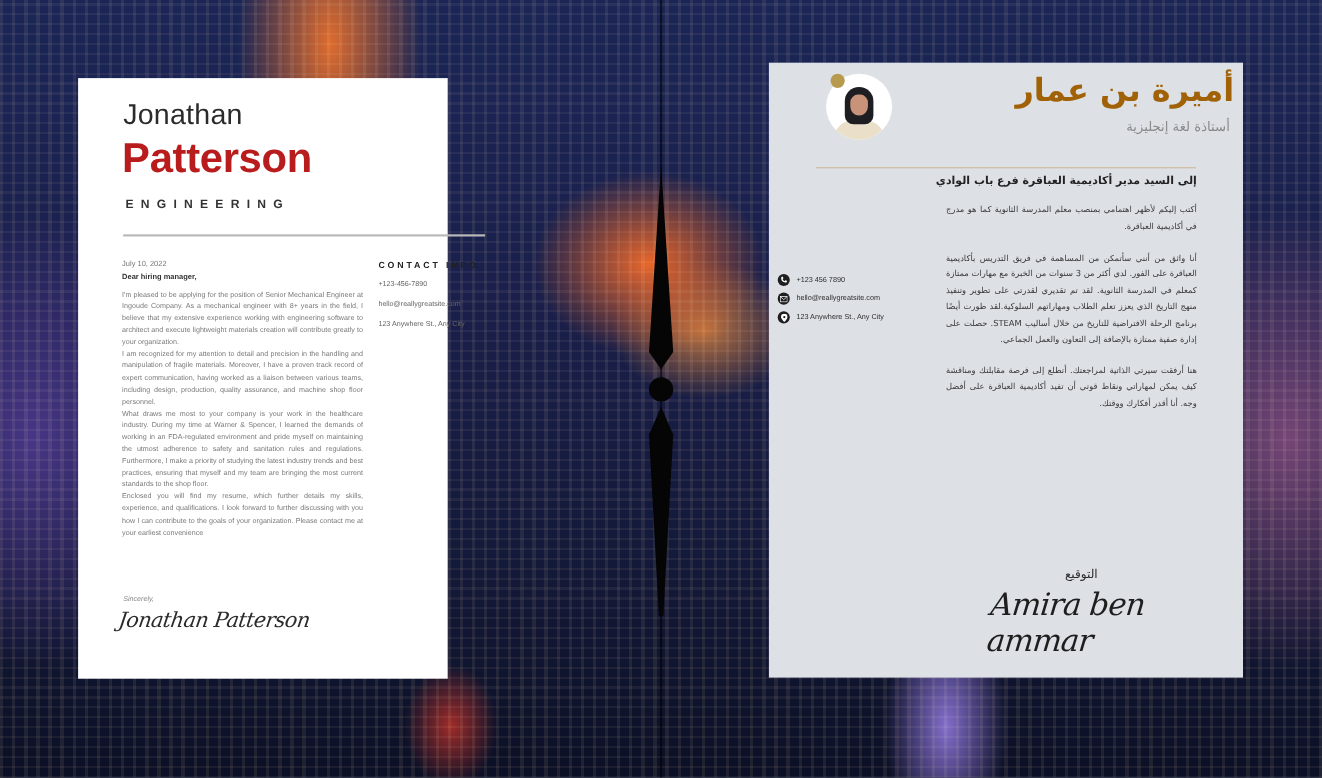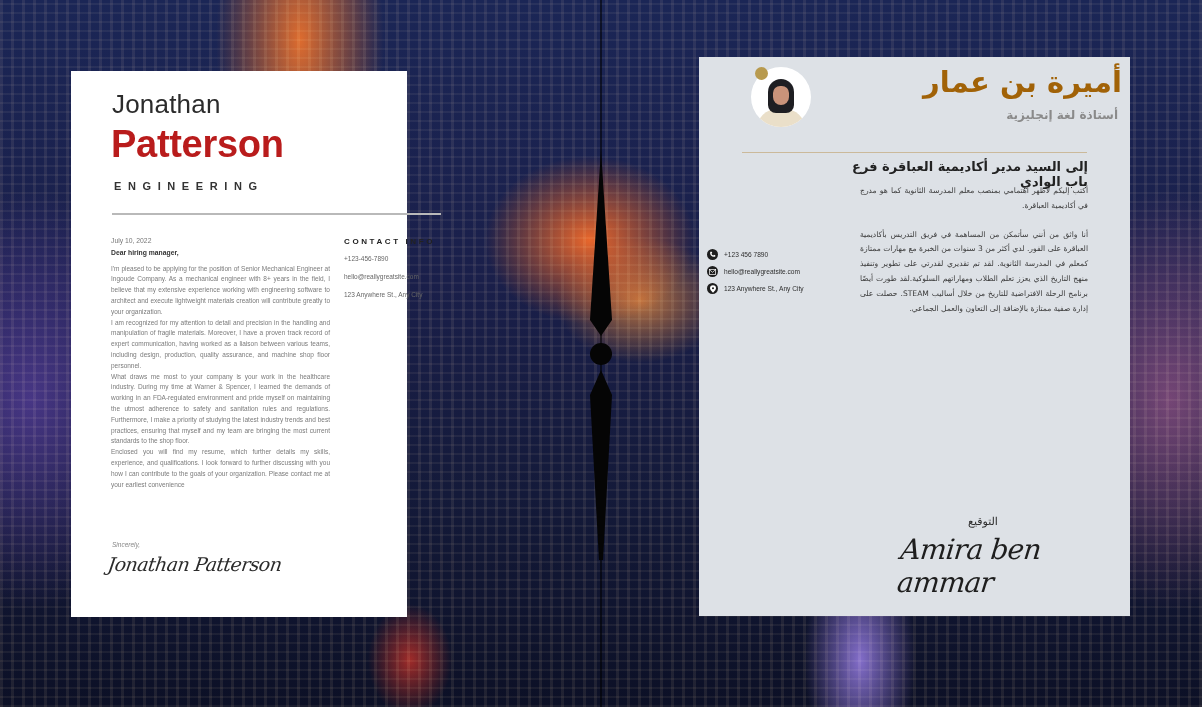--- a/index.html
+++ b/index.html
@@ -109,29 +109,29 @@
       border-radius: 50%; background: #b89a4e;
     }
     .lr-name {
       position: absolute; right: 8px; top: 8px;
       font-family: "DejaVu Sans", sans-serif; font-weight: 700;
       font-size: 29px; color: #a16207; direction: rtl;
     }
     .lr-title {
       position: absolute; right: 12px; top: 51px;
       font-family: "DejaVu Sans", sans-serif;
-      font-size: 12px; color: #8a8a8a; direction: rtl; font-weight: 700; text-align: center;
+      font-size: 12px; color: #8a8a8a; direction: rtl; font-weight: 400; text-align: center;
     }
     .lr-rule {
       position: absolute; left: 43px; top: 95px; width: 345px; height: 1px; background: #cbb99a;
     }
     .lr-recipient {
       position: absolute; right: 42px; top: 102px; width: 260px;
       direction: rtl; text-align: right;
-      font-family: "DejaVu Sans", sans-serif; font-size: 13px; font-weight: 700; color: #222;
+      font-family: "DejaVu Sans", sans-serif; font-size: 10px; font-weight: 700; color: #222;
     }
     .lr-body {
       position: absolute; right: 42px; top: 127px; width: 228px;
       direction: rtl; text-align: justify;
       font-family: "DejaVu Sans", sans-serif; font-size: 7.6px; line-height: 14.8px; color: #3a3a3a;
     }
     .lr-para { margin-bottom: 14px; }
     .lr-contact { position: absolute; left: 8px; top: 189px; width: 120px; }
     .lr-contact-row { display: flex; align-items: center; height: 17px; }
     .lr-contact-icon {
@@ -199,20 +199,21 @@
 
   <div class="lr-name">أميرة بن عمار</div>
   <div class="lr-title">أستاذة لغة إنجليزية</div>
   <div class="lr-rule"></div>
 
   <div class="lr-recipient">إلى السيد مدير أكاديمية العباقرة فرع باب الوادي</div>
 
   <div class="lr-body">
     <p class="lr-para">أكتب إليكم لأظهر اهتمامي بمنصب معلم المدرسة الثانوية كما هو مدرج في أكاديمية العباقرة.</p>
     <p class="lr-para">أنا واثق من أنني سأتمكن من المساهمة في فريق التدريس بأكاديمية العباقرة على الفور. لدي أكثر من 3 سنوات من الخبرة مع مهارات ممتازة كمعلم في المدرسة الثانوية. لقد تم تقديري لقدرتي على تطوير وتنفيذ منهج التاريخ الذي يعزز تعلم الطلاب ومهاراتهم السلوكية.لقد طورت أيضًا برنامج الرحلة الافتراضية للتاريخ من خلال أساليب STEAM. حصلت على إدارة صفية ممتازة بالإضافة إلى التعاون والعمل الجماعي.</p>
+    <p class="lr-para">هنا أرفقت سيرتي الذاتية لمراجعتك. أتطلع إلى فرصة مقابلتك ومناقشة كيف يمكن لمهاراتي ونقاط قوتي أن تفيد أكاديمية العباقرة على أفضل وجه. أنا أقدر أفكارك ووقتك.</p>
   </div>
 
   <div class="lr-contact">
     <div class="lr-contact-row">
       <span class="lr-contact-icon">
         <svg width="7" height="7" viewBox="0 0 10 10">
             <path d="M2 1 L4 1 L4.6 3 L3.4 3.8 Q4.5 6 6.2 6.6 L7 5.4 L9 6 L9 8 Q5 9 2.5 6 Q1 3.5 2 1Z" fill="#fff"></path>
           </svg>
       </span>
       <span class="lr-contact-text">+123 456 7890</span>

